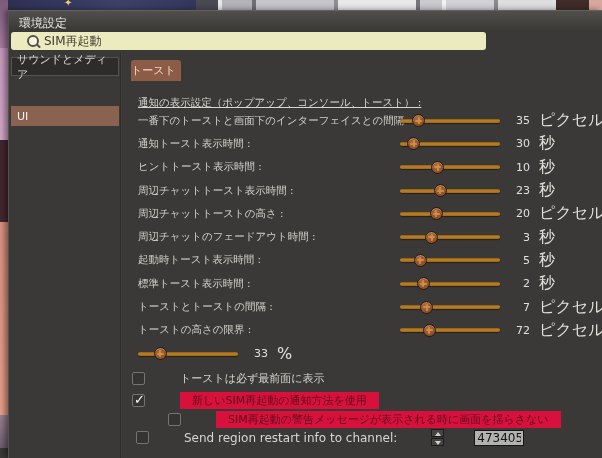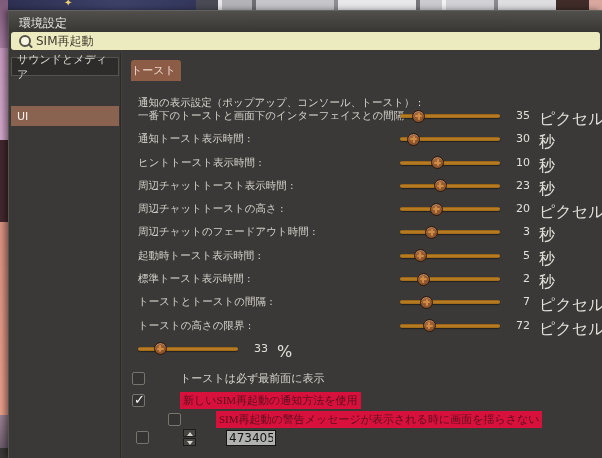--- a/index.html
+++ b/index.html
@@ -13,62 +13,62 @@
   .sparkle{position:absolute;left:64px;top:-3px;color:#f0d070;font-size:10px;}
 
   
   .window{position:absolute;left:8px;top:10px;width:594px;height:448px;background:#3b3937;
           border-top:1px solid #64625e;border-left:1px solid #54524e;box-sizing:border-box;
           box-shadow:-3px 0 6px rgba(0,0,0,.45);}
   .titlebar{position:absolute;left:0;top:0;width:593px;height:21px;
             background:linear-gradient(#514f4b,#393734);}
   .title-text{position:absolute;left:10px;top:4px;font-size:12px;color:#e8e6e2;}
 
-  .searchbar{position:absolute;left:2px;top:21px;width:589px;height:18px;background:#eceabf;
-             border-radius:3px;display:flex;align-items:center;padding-left:8px;box-sizing:border-box;}
+  .searchbar{position:absolute;left:2px;top:21px;width:475px;height:18px;background:#eceabf;
+             border-radius:3px;display:flex;align-items:center;padding-left:16px;box-sizing:border-box;}
   .mag{width:8px;height:8px;border:2px solid #56544a;border-radius:50%;background:#f9f7e4;position:relative;flex:none;}
   .mag::after{content:"";position:absolute;width:5px;height:2px;background:#56544a;transform:rotate(45deg);right:-4px;bottom:-2px;border-radius:1px;}
   .search-text{margin-left:5px;font-size:12px;color:#3c3a2e;}
 
   .side-item{position:absolute;left:2px;width:108px;box-sizing:border-box;font-size:11px;
              padding-left:5px;display:flex;align-items:center;}
   .side-item.plain{top:46px;height:19px;background:#2e2c2a;border:1px solid #55534e;color:#dedcd6;}
   .side-item.selected{top:67px;height:20px;background:#8a6350;border:1px solid #8a6350;color:#f5f3ef;margin-top:28px;}
 
   .divider{position:absolute;left:111px;top:42px;width:2px;height:406px;
            background:linear-gradient(90deg,#242220,#4b4946);}
 
   .tab{position:absolute;left:122px;top:49px;width:50px;height:21px;background:#8d5c46;
        border-radius:3px 3px 0 0;color:#f2dcd0;font-size:11px;text-align:left;line-height:21px;}
 
-  .panel-header{position:absolute;left:129px;top:85px;font-size:10.5px;color:#d8d6d0;white-space:nowrap;}
+  .panel-header{position:absolute;left:129px;top:85px;font-size:10.5px;color:#d8d6d0;white-space:nowrap;text-decoration:underline;}
 
   
   #sliders{position:absolute;left:129px;top:98px;width:462px;}
-  .slider-row{height:23.3px;display:flex;}
+  .slider-row{height:23.3px;display:flex;align-items:center;}
   .s-label{width:262px;flex:none;font-size:10.5px;color:#d4d2cc;white-space:nowrap;overflow:visible;}
   .s-track{position:relative;width:100px;height:14px;flex:none;}
   .s-line{position:absolute;left:0;right:0;top:5px;height:4px;border-radius:2px;
           background:linear-gradient(#8a5a12,#c08226 45%,#9a6616);box-shadow:0 1px 1px rgba(0,0,0,.4);}
   .s-knob{position:absolute;top:0.5px;width:13px;height:13px;border-radius:50%;
           background:radial-gradient(circle at 40% 35%,#aa6a3c,#7c4624);
           border:1px solid #2a1a0e;box-sizing:border-box;box-shadow:inset 0 1px 0 rgba(255,255,255,.25);}
   .s-knob::before{content:"";position:absolute;left:2px;top:4.5px;width:7px;height:2px;background:#cf8c42;border-radius:1px;}
   .s-knob::after{content:"";position:absolute;left:4.5px;top:2px;width:2px;height:7px;background:#cf8c42;border-radius:1px;}
   .s-value{width:30px;flex:none;text-align:right;font-size:11px;color:#e2e0da;}
   .s-unit{margin-left:9px;font-size:16px;color:#e2e0da;white-space:nowrap;}
 
   
   .cb-row{position:absolute;display:flex;align-items:center;gap:29px;}
   .cb-box{width:13px;height:13px;flex:none;background:#363432;border:1px solid #76746e;
           border-radius:2px;box-sizing:border-box;position:relative;}
   .cb-box.checked::after{content:"✓";position:absolute;left:1px;top:-3px;color:#ffffff;
           font-size:13px;font-weight:bold;}
   .cb-label{margin-left:6px;font-size:11px;color:#d8d6d0;white-space:nowrap;}
-  .cb-label.hl{background:#d8103c;color:#5a0f1d;padding:1px 3px;font-family:Liberation Serif, serif;}
+  .cb-label.hl{background:#d8103c;color:#5a0f1d;padding:1px 12px;}
   .cb-label.latin{font-size:12px;}
   #cb-row-0{left:123px;top:360px;}
   #cb-row-1{left:123px;top:381px;}
   #cb-row-2{left:159px;top:400px;}
   #cb-row-3{left:127px;top:418px;}
 
   .spin{margin-left:5px;width:13px;height:17px;display:flex;flex-direction:column;justify-content:space-between;flex:none;}
   .spin-btn{height:8px;background:#47454​2;background:#474542;border:1px solid #1f1d1b;box-sizing:border-box;position:relative;}
   .spin-btn::after{content:"";position:absolute;left:2.5px;border-left:3px solid transparent;border-right:3px solid transparent;}
   .spin-up::after{top:2px;border-bottom:4px solid #d2d0ca;}
@@ -256,20 +256,21 @@
       <span class="cb-label hl">新しいSIM再起動の通知方法を使用</span>
     </div>
 
     <div class="cb-row" id="cb-row-2">
       <span class="cb-box"></span>
       <span class="cb-label hl">SIM再起動の警告メッセージが表示される時に画面を揺らさない</span>
     </div>
 
     <div class="cb-row" id="cb-row-3">
       <span class="cb-box"></span>
+      <span class="cb-label latin">Send region restart info to channel:</span>
       <span class="spin">
         <span class="spin-btn spin-up"></span>
         <span class="spin-btn spin-down"></span>
       </span>
       <input class="chan-input" value="473405" style="">
     </div>
   </div>
 </div>
 
 </body></html>

